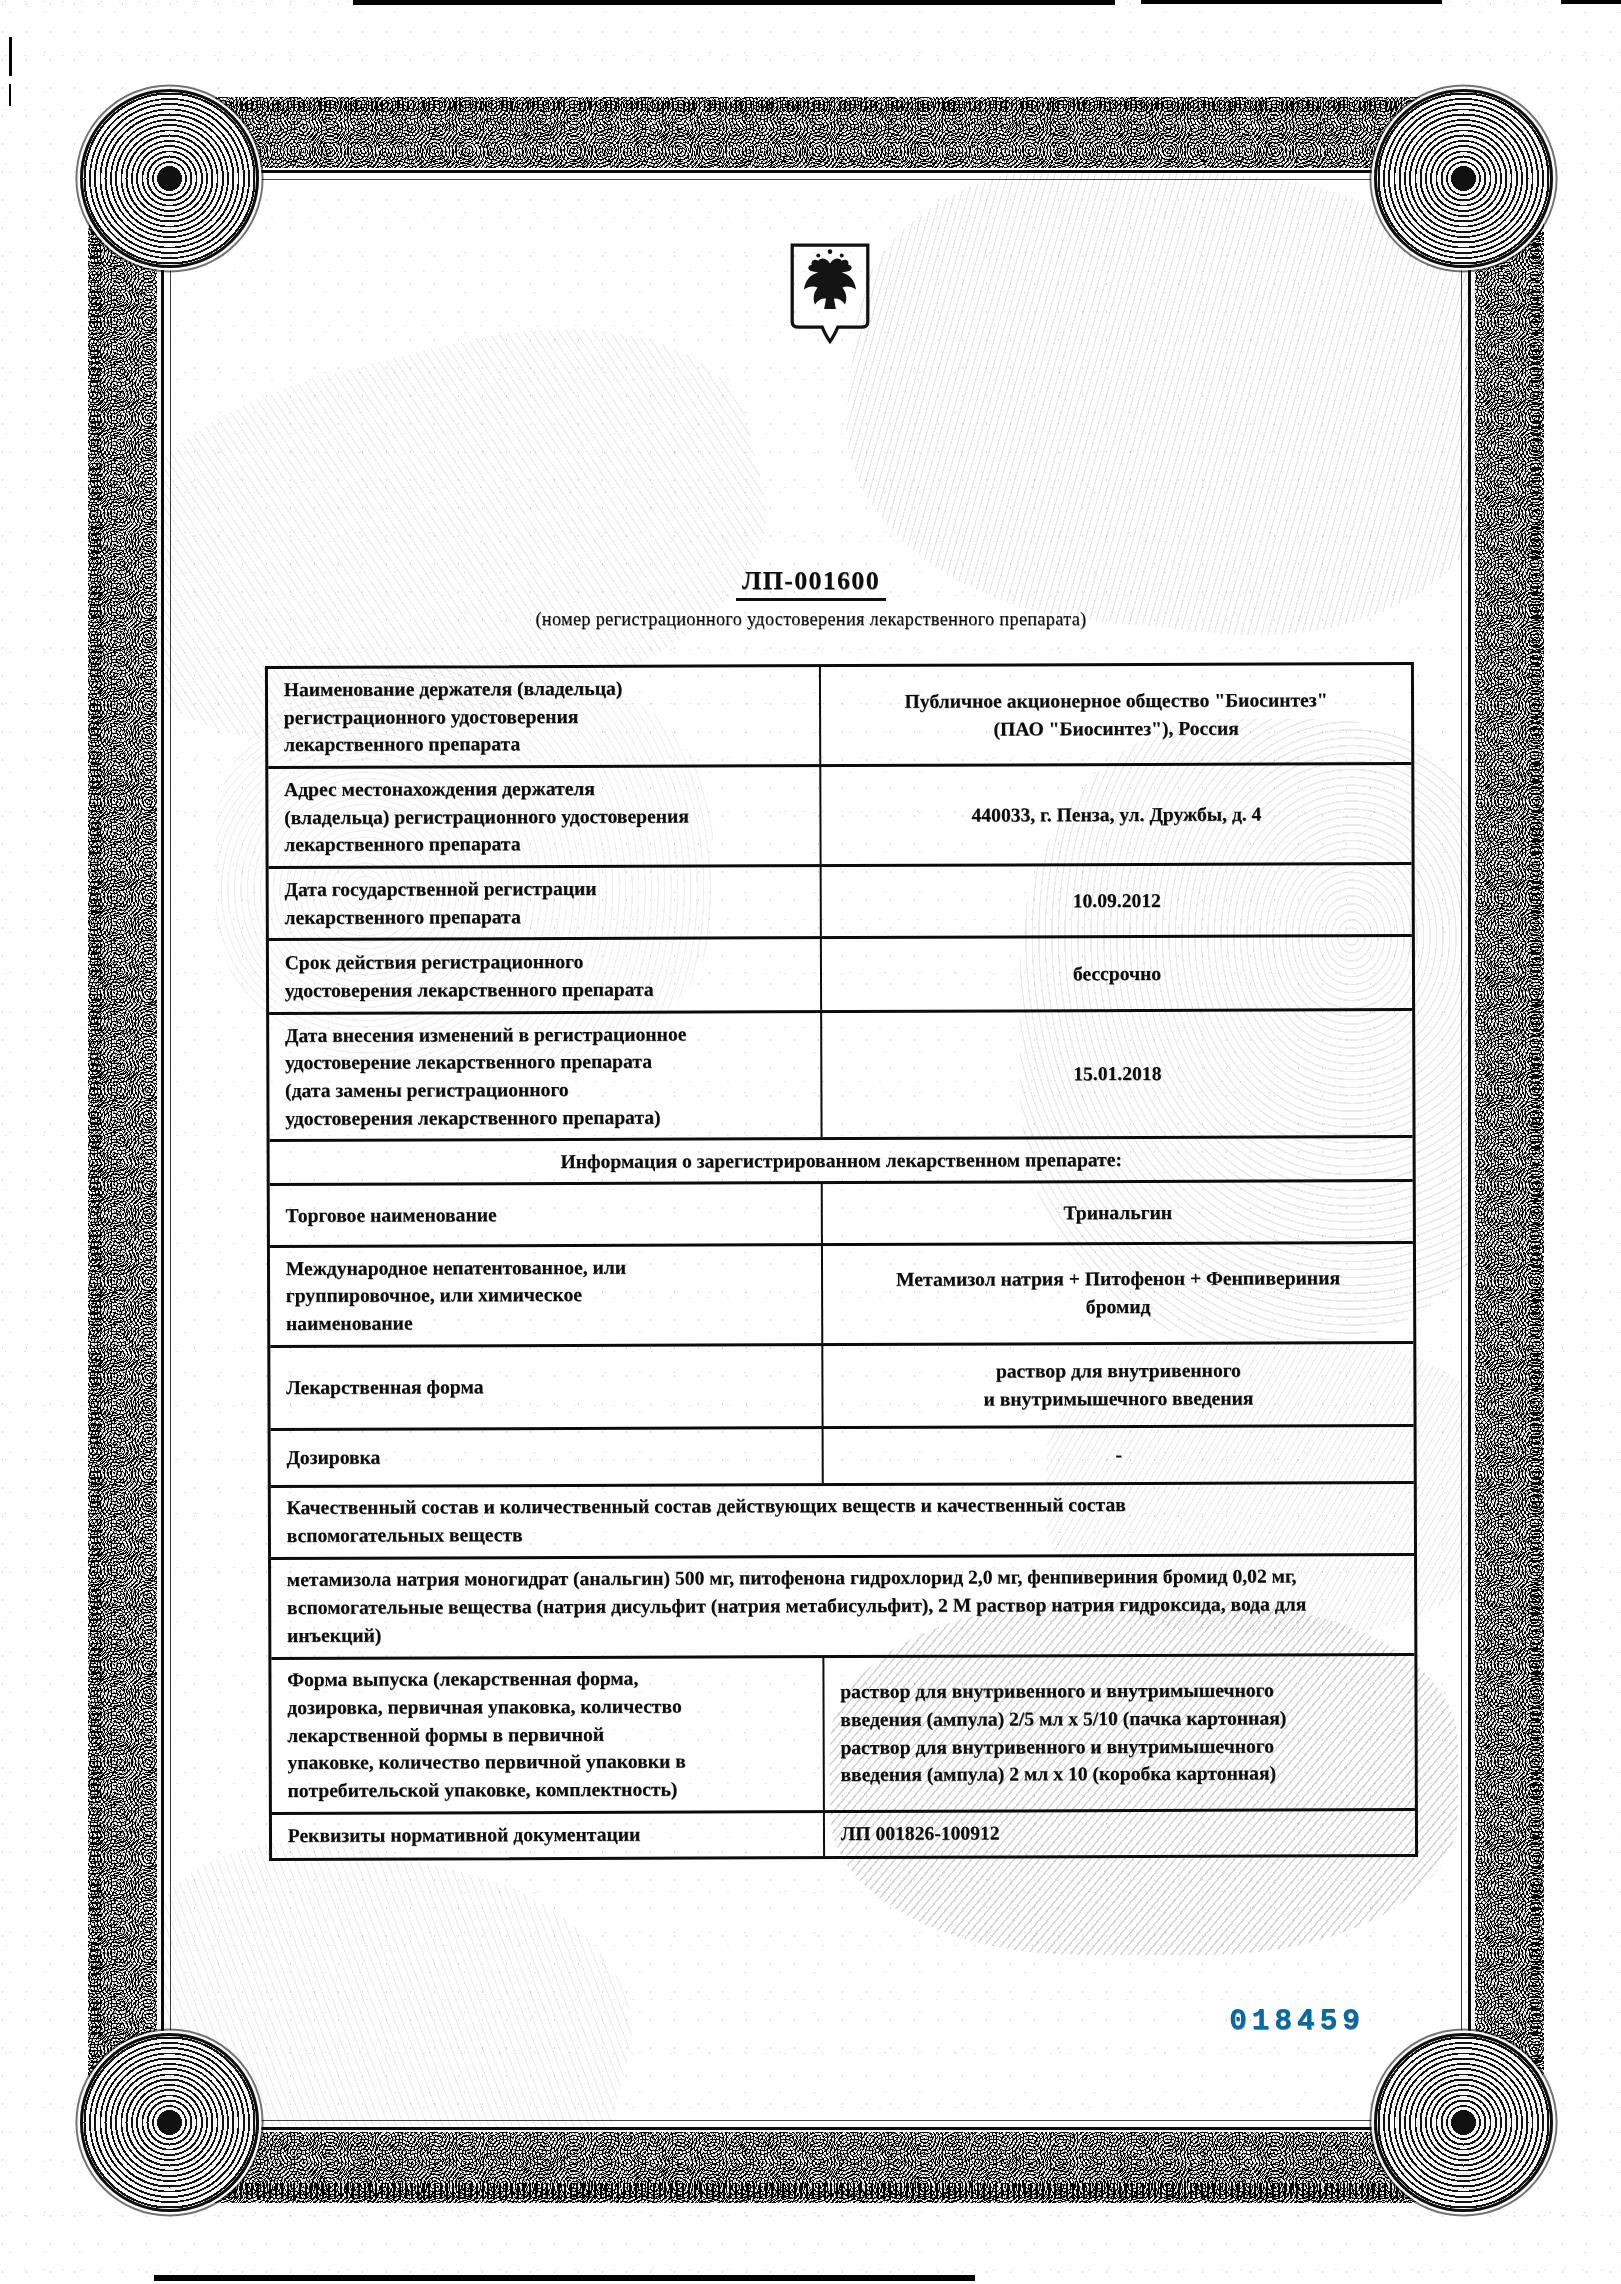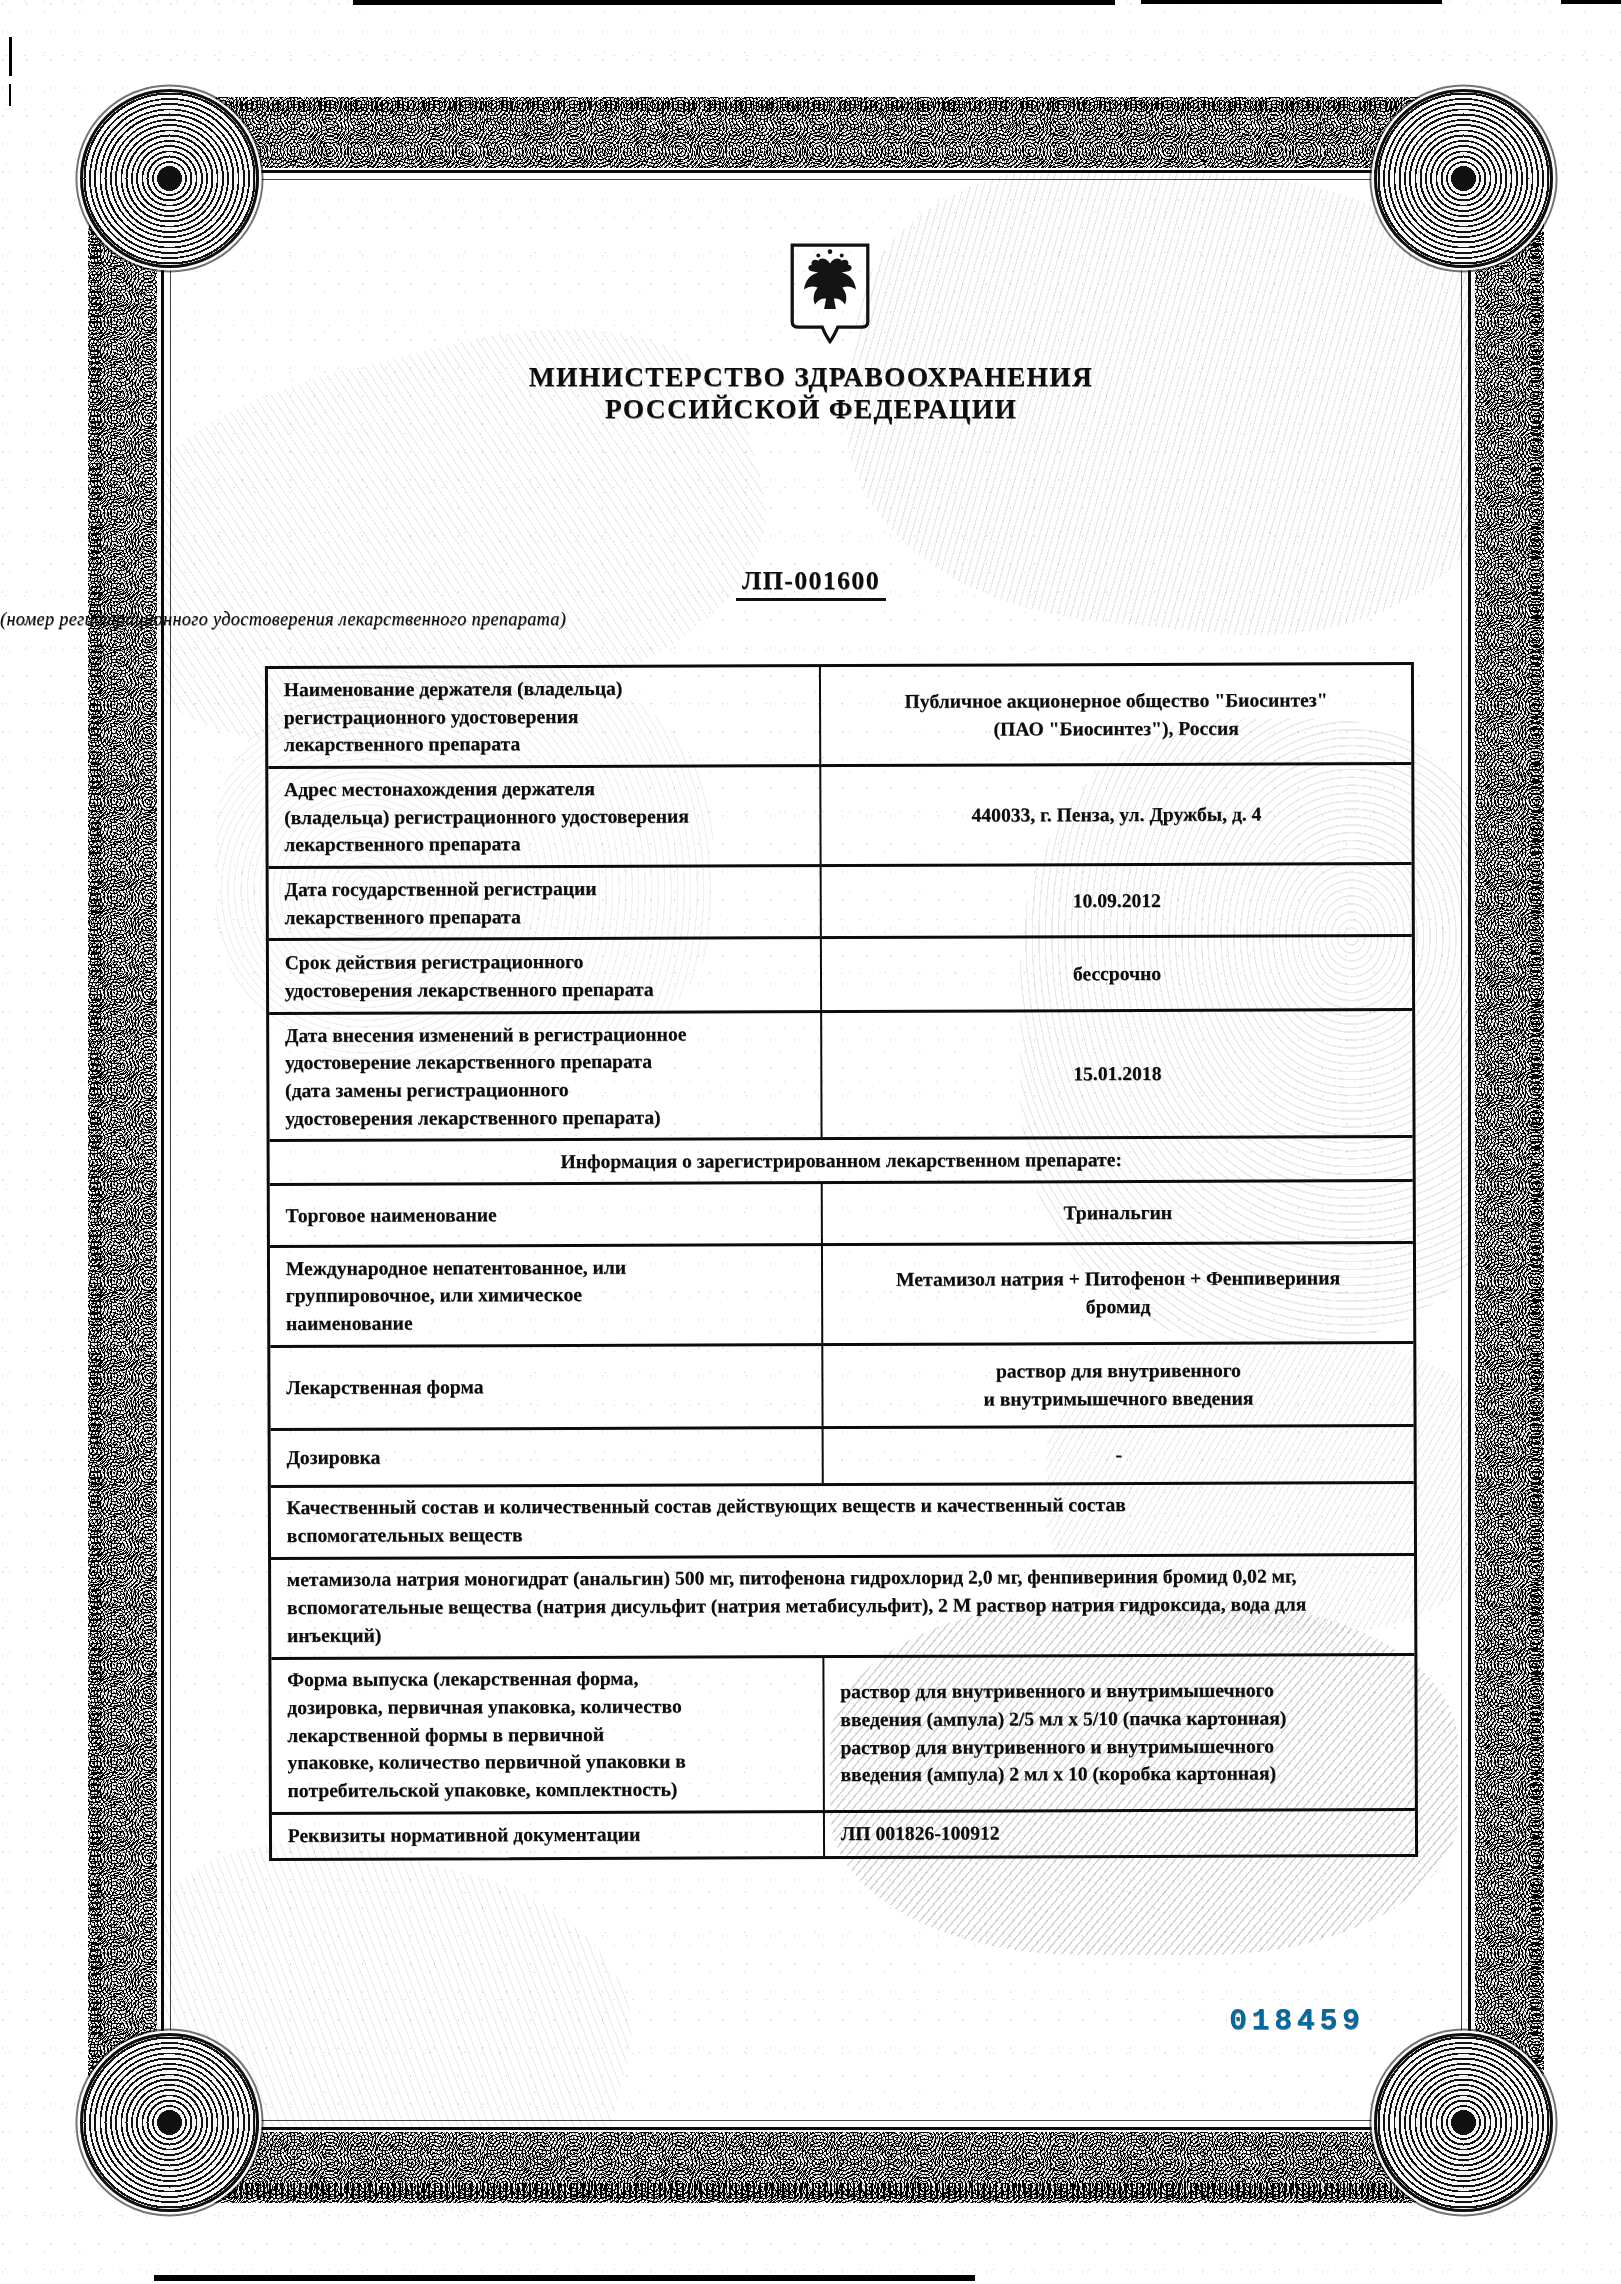--- a/index.html
+++ b/index.html
@@ -70,22 +70,22 @@
   
   .content{position:absolute;inset:0;z-index:3;text-shadow:0.4px 0.5px 0 rgba(10,10,10,.5);}
   .emblem{position:absolute;left:787px;top:241px;width:86px;height:106px;}
   .ministry{position:absolute;left:0;right:0;top:361px;text-align:center;
     font-size:27.5px;font-weight:600;letter-spacing:1.3px;line-height:1.15;}
   .title{position:absolute;left:0;right:0;top:447px;text-align:center;
     font-size:32px;font-weight:800;letter-spacing:0.7px;line-height:1.35;}
   .regnum-wrap{position:absolute;left:0;right:0;top:566px;text-align:center;}
   .regnum{display:inline-block;font-size:26px;font-weight:700;letter-spacing:1.3px;
     border-bottom:3.3px solid #101010;padding:0 6.5px 2px;}
-  .caption{position:absolute;left:0;right:0;top:609px;
-    font-size:18.3px;font-weight:500;letter-spacing:0.3px;font-style:italic;}
+  .caption{position:absolute;left:0;right:0;top:609px;text-align:center;
+    font-size:18.3px;font-weight:500;letter-spacing:0.3px;}
 
   
   .cert-table{position:absolute;left:267px;top:664px;width:1143px;
     border:3.3px solid #0c0c0c;transform:rotate(-.2deg);background:transparent;}
   .trow{display:grid;grid-template-columns:553px 1fr;border-bottom:3.3px solid #0c0c0c;}
   .trow:last-child{border-bottom:none;}
   .trow.full{grid-template-columns:1fr;}
   .cell{padding:6.5px 15.7px;font-size:19.6px;font-weight:700;line-height:1.42;
     white-space:pre-line;display:flex;flex-direction:column;justify-content:center;}
   .labelcell{border-right:2.6px solid #0c0c0c;text-align:left;}
@@ -144,24 +144,20 @@
     <div class="emblem">
       <svg width="86" height="106" viewBox="0 0 132 162" xmlns="http://www.w3.org/2000/svg">
         <path d="M8 6 h116 v118 q0 8 -10 8 h-36 q-6 14 -12 22 q-6 -8 -12 -22 h-36 q-10 0 -10 -8 Z" fill="none" stroke="#111" stroke-width="5"></path>
         <circle cx="48" cy="22" r="3" fill="#141414"></circle>
         <circle cx="66" cy="16" r="3.5" fill="#141414"></circle>
         <circle cx="84" cy="22" r="3" fill="#141414"></circle>
         <path fill="#141414" d="M66 34 c-5 -8 -14 -10 -18 -4 c-6 -4 -12 0 -10 6 c-7 1 -7 8 0 10 l10 2 c-12 3 -20 12 -22 26 c7 -5 14 -6 21 -3 c-6 8 -8 17 -4 26 c5 -7 11 -10 17 -9 l-3 16 h18 l-3 -16 c6 -1 12 2 17 9 c4 -9 2 -18 -4 -26 c7 -3 14 -2 21 3 c-2 -14 -10 -23 -22 -26 l10 -2 c7 -2 7 -9 0 -10 c2 -6 -4 -10 -10 -6 c-4 -6 -13 -4 -18 4 Z"></path>
       </svg>
     </div>
 
-    <div class="ministry">
-      <div>МИНИСТЕРСТВО ЗДРАВООХРАНЕНИЯ</div>
-      <div>РОССИЙСКОЙ ФЕДЕРАЦИИ</div>
-    </div>
 
 
     <div class="regnum-wrap">
       <span class="regnum">ЛП-001600</span>
     </div>
     <div class="caption">(номер регистрационного удостоверения лекарственного препарата)</div>
 
     <div class="cert-table">
         <div class="trow">
           <div class="cell labelcell">Наименование держателя (владельца)

